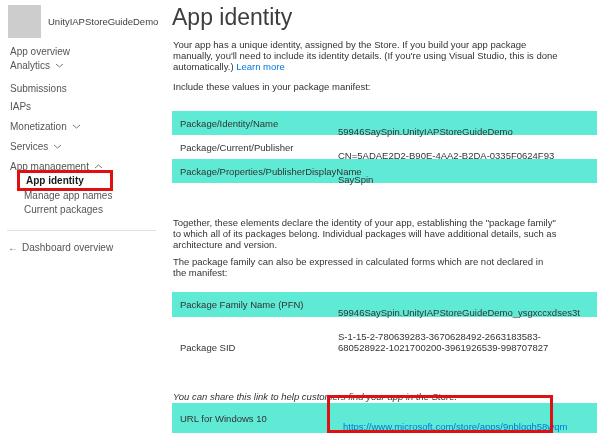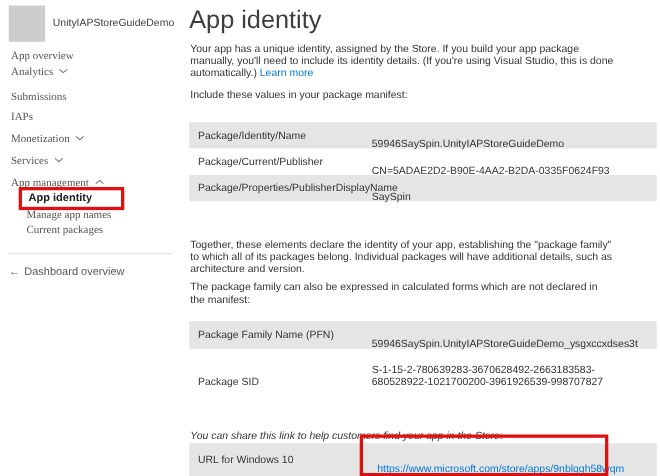--- a/index.html
+++ b/index.html
@@ -4,21 +4,21 @@
 <style>
   * { margin: 0; padding: 0; box-sizing: border-box; }
   html,body { width:600px; height:433px; overflow:hidden; background:#fff;
     font-family:"Liberation Sans", sans-serif; color:#333; }
   .page { position:relative; width:600px; height:322px; background:#fff; }
 
   
   .sidebar { position:absolute; left:0; top:0; width:166px; height:433px; }
   .app-icon { position:absolute; left:8px; top:5px; width:33px; height:33px; background:#cdcdcd; }
   .app-name { position:absolute; left:48px; top:16px; font-size:9.5px; color:#404040; }
-  .nav-item { position:absolute; left:10px; font-size:10px; color:#555; white-space:nowrap; cursor:pointer;font-family:Liberation Serif, serif; }
+  .nav-item { position:absolute; left:10px; font-size:10px; color:#555; white-space:nowrap; cursor:pointer; }
   .nav-sub  { left:24px; }
   .chev { display:inline-block; margin-left:5px; vertical-align:1px; }
   .active-box { position:absolute; left:17px; top:170px; width:96px; height:21px;
     border:3px solid #e01010; display:flex; align-items:center; padding-left:6px;
     font-size:10px; font-weight:bold; color:#1a1a1a; white-space:nowrap; cursor:pointer; }
   .side-divider { position:absolute; left:7px; top:230px; width:149px; height:1px; background:#e2e2e2; }
   .back-link { position:absolute; left:8px; top:242px; font-size:10px; color:#555; cursor:pointer; white-space:nowrap; }
   .back-link .arrow { margin-right:4px; color:#666; }
 
   
@@ -30,21 +30,21 @@
   .p-together { top:217px; }
   .p-calculated { top:256px; }
   .p-share { top:391px;font-style:italic; }
   a.link { color:#0078d7; text-decoration:none; cursor:pointer; }
 
   .tbl { position:absolute; left:172px; width:425px; font-size:9.5px; }
   .tbl-1 { top:111px; }
   .tbl-2 { top:292px; }
   .tbl-3 { top:403px; }
   .row { display:flex; width:100%; }
-  .row.gray { background:#e5e5e5; }
+  .row.gray { background:#5eead4; }
   .row.h24 { height:24px; align-items:center; }
   .row.h25 { height:25px; align-items:center; }
   .row.h36 { height:36px; align-items:flex-end; padding-top:7px; }
   .row.h30 { height:30px; align-items:center; }
   .cell-label { width:166px; padding-left:8px; flex-shrink:0; color:#333; }
   .cell-value { flex:1; padding-right:6px; color:#333; word-wrap:break-word; min-width:0;margin-top:16px; }
   .cell-value.wrap { line-height:11px; }
 
   
   .red-box-url { position:absolute; left:327px; top:395px; width:226px; height:38px;

